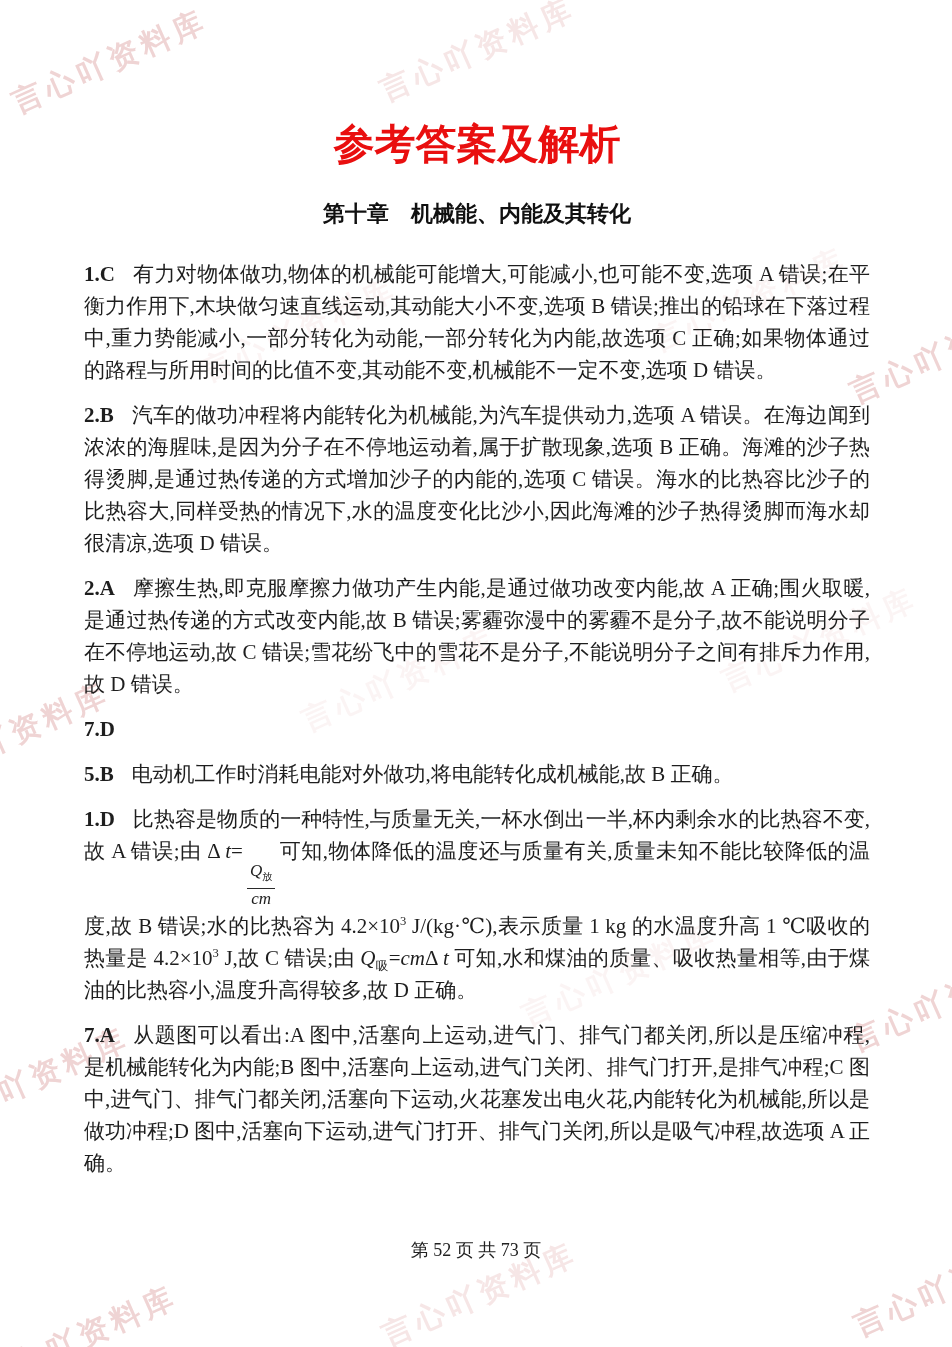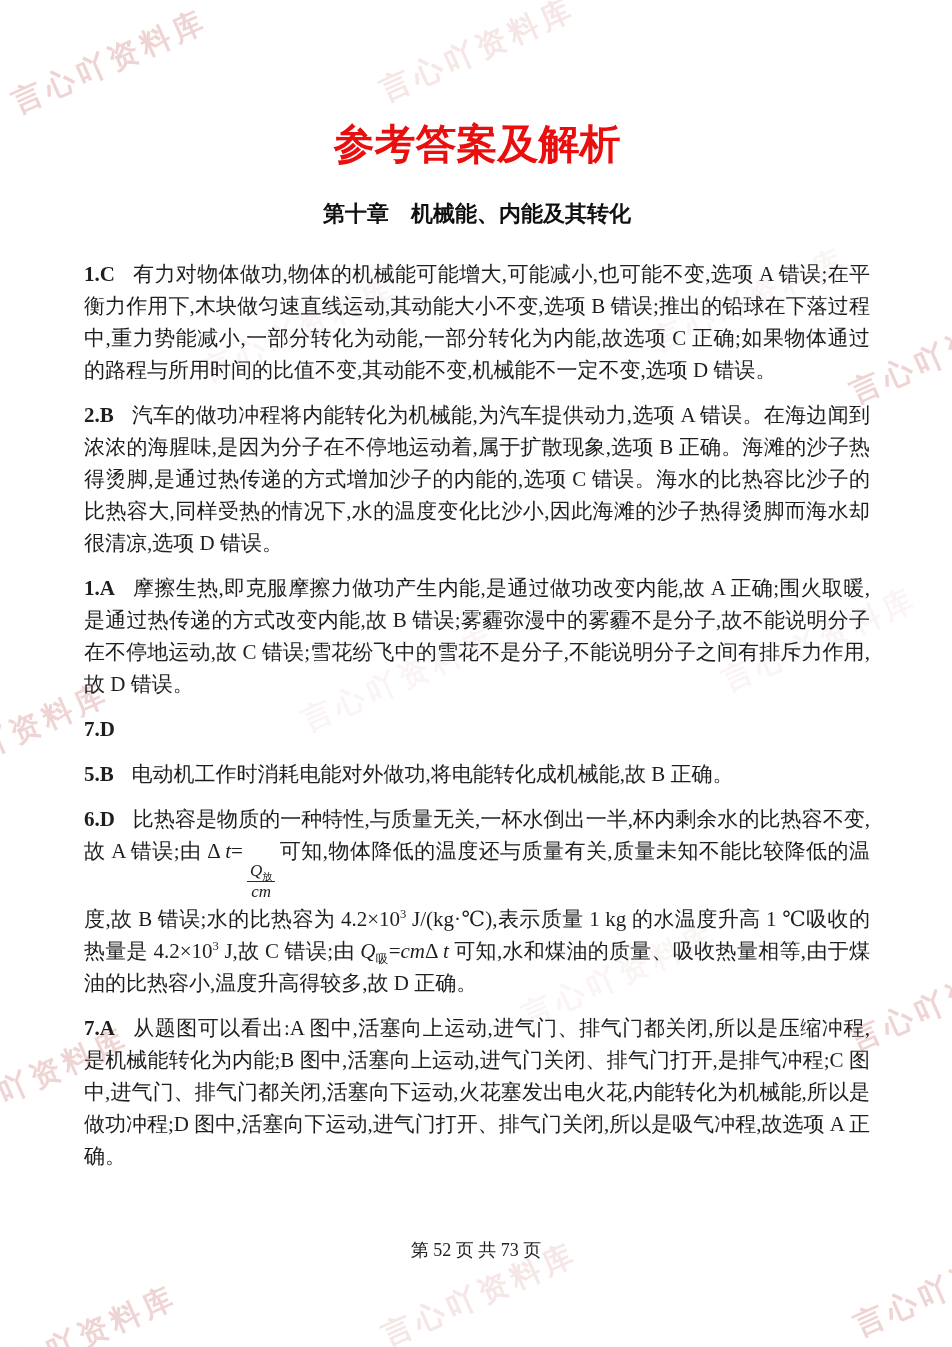--- a/index.html
+++ b/index.html
@@ -43,21 +43,21 @@
     font-size:21px;line-height:32px;
     margin:12px 0 13px;text-align:justify;
   }
   .ans-label{font-weight:bold;margin-right:.85em;}
   .ans i.mvar{font-style:italic;}
   .ans sup{font-size:.6em;line-height:0;}
   .ans sub{font-size:.6em;line-height:0;}
   .frac{
     display:inline-flex;flex-direction:column;align-items:center;
     vertical-align:-1.05em;font-size:17px;line-height:1.2;
-    margin:0 3px;text-align:center;
+    margin:0 3px;text-align:center;gap:7px;
   }
   .frac .fnum{display:block;padding:0 4px;}
   .frac .fden{display:block;border-top:1.4px solid #2a2a2a;padding:0 4px;}
   .footer{
     position:absolute;left:0;top:1238px;width:100%;z-index:1;
     text-align:center;font-size:18px;color:#222;
   }
 </style>
 </head>
 <body>
@@ -81,24 +81,24 @@
     <span class="wm wm-ghost" style="left:620px;top:975px;">言心吖资料库</span>
   </div>
 
   <div class="content">
     <h1 class="doc-title">参考答案及解析</h1>
     <h2 class="chapter">第十章　机械能、内能及其转化</h2>
 
     <div class="answers">
       <p class="ans"><span class="ans-label">1.C</span><span class="ans-body">有力对物体做功,物体的机械能可能增大,可能减小,也可能不变,选项 A 错误;在平衡力作用下,木块做匀速直线运动,其动能大小不变,选项 B 错误;推出的铅球在下落过程中,重力势能减小,一部分转化为动能,一部分转化为内能,故选项 C 正确;如果物体通过的路程与所用时间的比值不变,其动能不变,机械能不一定不变,选项 D 错误。</span></p>
       <p class="ans"><span class="ans-label">2.B</span><span class="ans-body">汽车的做功冲程将内能转化为机械能,为汽车提供动力,选项 A 错误。在海边闻到浓浓的海腥味,是因为分子在不停地运动着,属于扩散现象,选项 B 正确。海滩的沙子热得烫脚,是通过热传递的方式增加沙子的内能的,选项 C 错误。海水的比热容比沙子的比热容大,同样受热的情况下,水的温度变化比沙小,因此海滩的沙子热得烫脚而海水却很清凉,选项 D 错误。</span></p>
-      <p class="ans"><span class="ans-label">1.A</span><span class="ans-body">摩擦生热,即克服摩擦力做功产生内能,是通过做功改变内能,故 A 正确;围火取暖,是通过热传递的方式改变内能,故 B 错误;雾霾弥漫中的雾霾不是分子,故不能说明分子在不停地运动,故 C 错误;雪花纷飞中的雪花不是分子,不能说明分子之间有排斥力作用,故 D 错误。</span></p>
+      <p class="ans"><span class="ans-label">2.A</span><span class="ans-body">摩擦生热,即克服摩擦力做功产生内能,是通过做功改变内能,故 A 正确;围火取暖,是通过热传递的方式改变内能,故 B 错误;雾霾弥漫中的雾霾不是分子,故不能说明分子在不停地运动,故 C 错误;雪花纷飞中的雪花不是分子,不能说明分子之间有排斥力作用,故 D 错误。</span></p>
       <p class="ans"><span class="ans-label">7.D</span><span class="ans-body"></span></p>
       <p class="ans"><span class="ans-label">5.B</span><span class="ans-body">电动机工作时消耗电能对外做功,将电能转化成机械能,故 B 正确。</span></p>
-      <p class="ans"><span class="ans-label">6.D</span><span class="ans-body">比热容是物质的一种特性,与质量无关,一杯水倒出一半,杯内剩余水的比热容不变,故 A 错误;由 Δ <i class="mvar">t</i>=<span class="frac">
+      <p class="ans"><span class="ans-label">1.D</span><span class="ans-body">比热容是物质的一种特性,与质量无关,一杯水倒出一半,杯内剩余水的比热容不变,故 A 错误;由 Δ <i class="mvar">t</i>=<span class="frac">
               <span class="fnum"><i class="mvar">Q</i><sub>放</sub></span>
               <span class="fden"><i class="mvar">cm</i></span>
             </span>可知,物体降低的温度还与质量有关,质量未知不能比较降低的温度,故 B 错误;水的比热容为 4.2×10<sup>3</sup> J/(kg·℃),表示质量 1 kg 的水温度升高 1 ℃吸收的热量是 4.2×10<sup>3</sup> J,故 C 错误;由 <i class="mvar">Q</i><sub>吸</sub>=<i class="mvar">cm</i>Δ <i class="mvar">t</i> 可知,水和煤油的质量、吸收热量相等,由于煤油的比热容小,温度升高得较多,故 D 正确。</span></p>
       <p class="ans"><span class="ans-label">7.A</span><span class="ans-body">从题图可以看出:A 图中,活塞向上运动,进气门、排气门都关闭,所以是压缩冲程,是机械能转化为内能;B 图中,活塞向上运动,进气门关闭、排气门打开,是排气冲程;C 图中,进气门、排气门都关闭,活塞向下运动,火花塞发出电火花,内能转化为机械能,所以是做功冲程;D 图中,活塞向下运动,进气门打开、排气门关闭,所以是吸气冲程,故选项 A 正确。</span></p>
     </div>
   </div>
 
   <div class="footer">第 52 页 共 73 页</div>
 </div>
 

